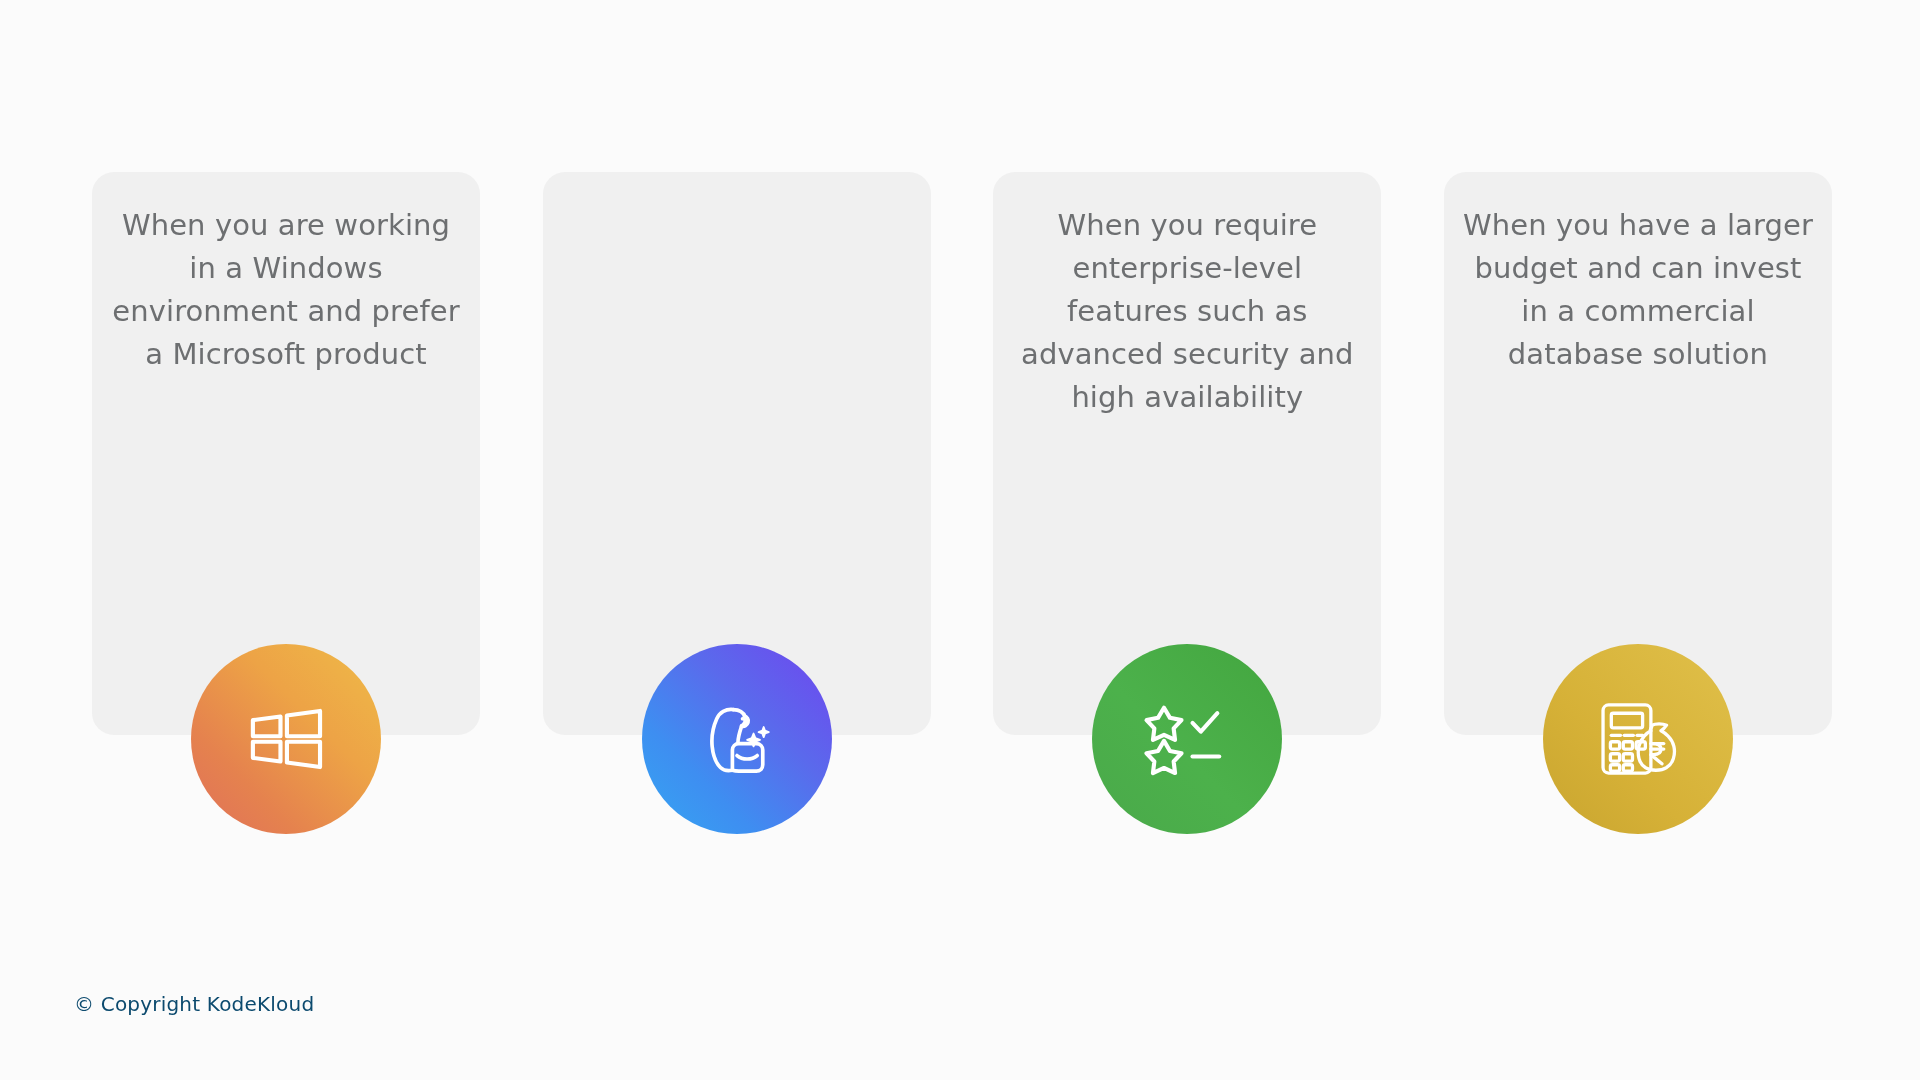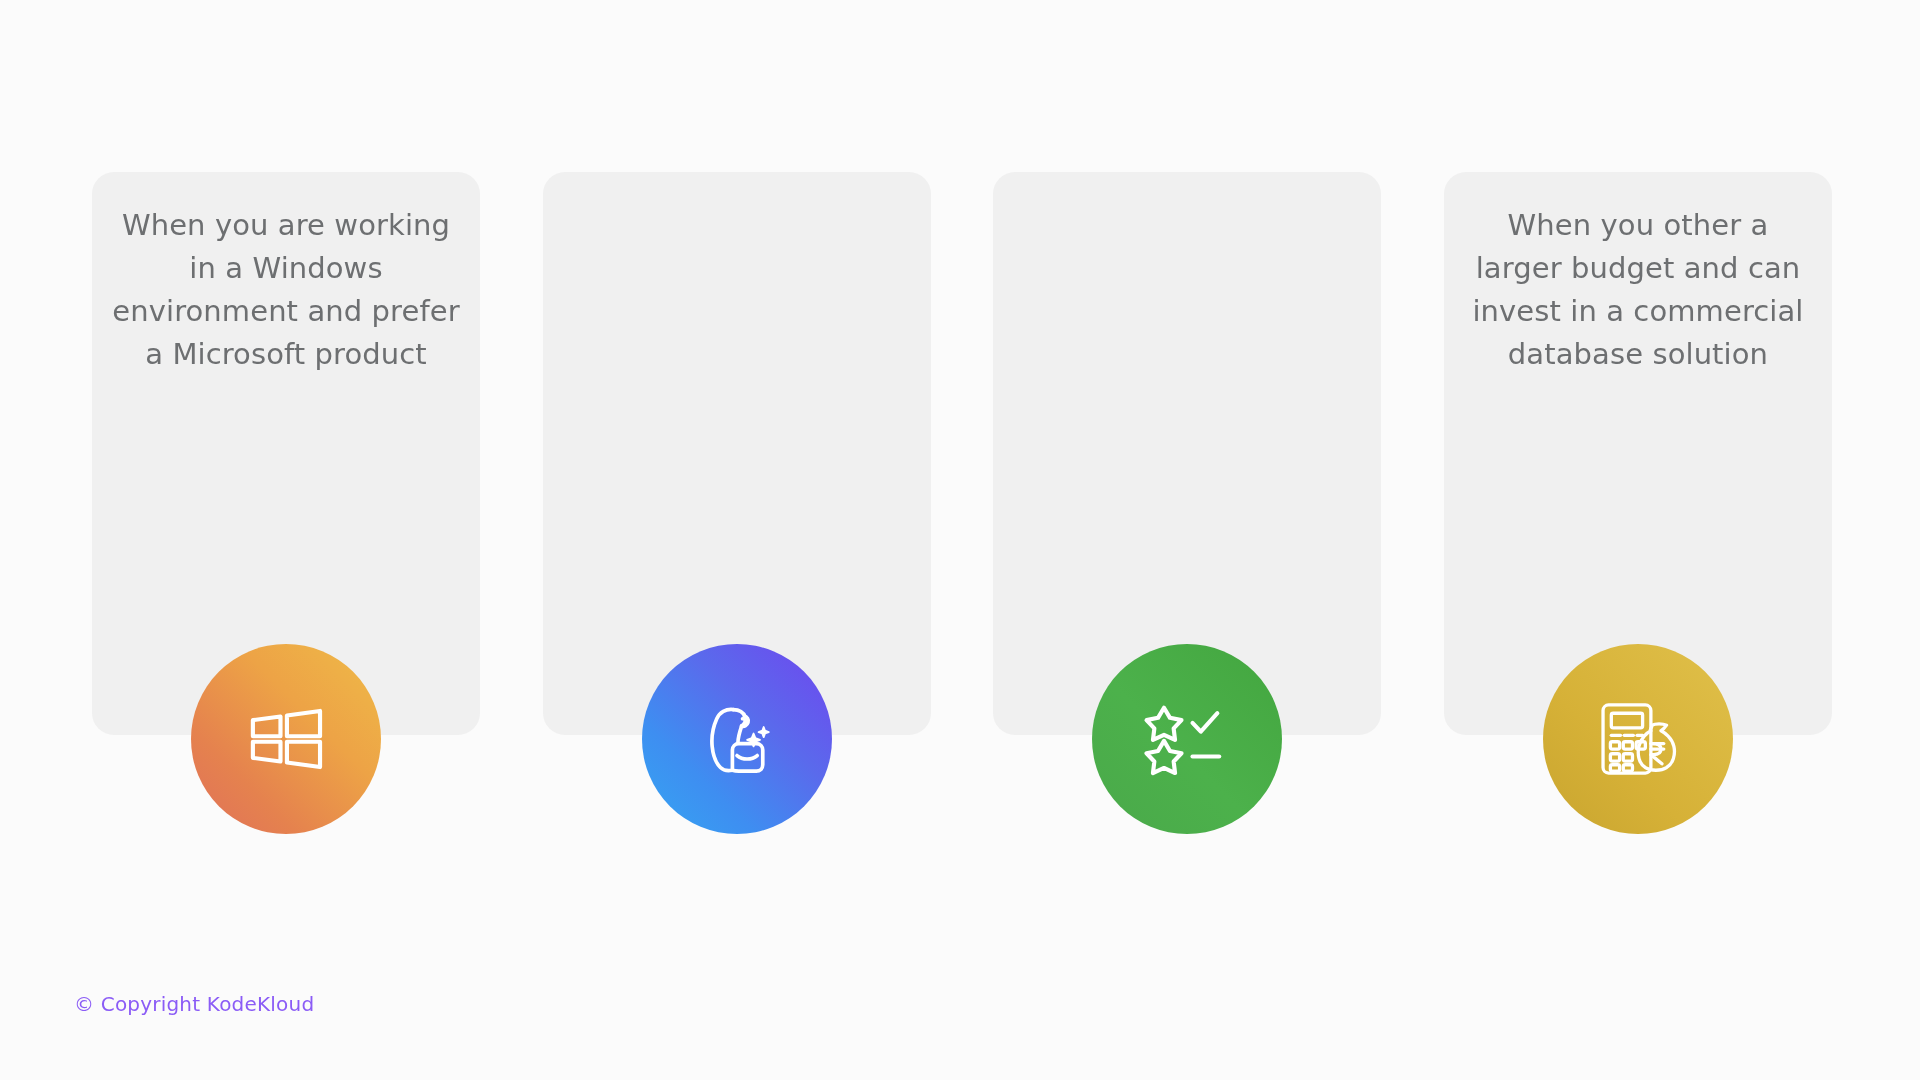--- a/index.html
+++ b/index.html
@@ -93,21 +93,21 @@
   }
   .badge-money {
     background: linear-gradient(to top right, #c9a52f 0%, #d6b137 40%, #e0c04a 100%);
   }
 
   .footer-copyright {
     position: absolute;
     left: 74px;
     top: 992px;
     font-size: 20px;
-    color: #8b5cf6;
+    color: #0c4a6e;
     letter-spacing: 0.2px;
     font-family: "DejaVu Sans", "Liberation Sans", sans-serif;
   }
 </style>
 </head>
 <body>
 
 <div id="slide">
 
   <div class="cards-row">
@@ -141,36 +141,37 @@
                    C78 82 75 85 71 85 L52 85 C48 85 45 84 45 84 Z"></path>
           <path d="M50 68 C56 73 66 73 72 68"></path>
 
           <path d="M68 44 L70 49 L75 51 L70 53 L68 58 L66 53 L61 51 L66 49 Z" fill="#ffffff" stroke-width="2"></path>
           <path d="M79 37 L80.5 41 L84.5 42.5 L80.5 44 L79 48 L77.5 44 L73.5 42.5 L77.5 41 Z" fill="#ffffff" stroke-width="2"></path>
         </svg>
       </div>
     </div>
 
     <div class="card">
+      <p class="card-text">When you require enterprise-level features such as advanced security and high availability</p>
       <div class="icon-badge badge-stars">
         <svg viewBox="0 0 100 100" fill="none" xmlns="http://www.w3.org/2000/svg" stroke="#ffffff" stroke-width="4.5" stroke-linejoin="round" stroke-linecap="round">
 
           <path d="M25 16 L31.5 27 L44 29.5 L35.5 38.5 L37 51 L25 45.5 L13 51 L14.5 38.5 L6 29.5 L18.5 27 Z"></path>
 
           <path d="M56 32.5 L65 42 L83 22"></path>
 
           <path d="M25 52 L31.5 63 L44 65.5 L35.5 74.5 L37 87 L25 81.5 L13 87 L14.5 74.5 L6 65.5 L18.5 63 Z"></path>
 
           <path d="M56 69 L85 69"></path>
         </svg>
       </div>
     </div>
 
     <div class="card">
-      <p class="card-text">When you other a larger budget and can invest in a commercial database solution</p>
+      <p class="card-text">When you have a larger budget and can invest in a commercial database solution</p>
       <div class="icon-badge badge-money">
         <svg viewBox="0 0 100 100" fill="none" xmlns="http://www.w3.org/2000/svg" stroke="#ffffff" stroke-width="3.6" stroke-linejoin="round" stroke-linecap="round">
 
           <rect x="12" y="13" width="52" height="74" rx="6"></rect>
 
           <rect x="21" y="22" width="34" height="16" rx="2"></rect>
 
           <path d="M21 46 L31 46"></path>
           <path d="M35 46 L45 46"></path>
           <path d="M49 46 L55 46"></path>

